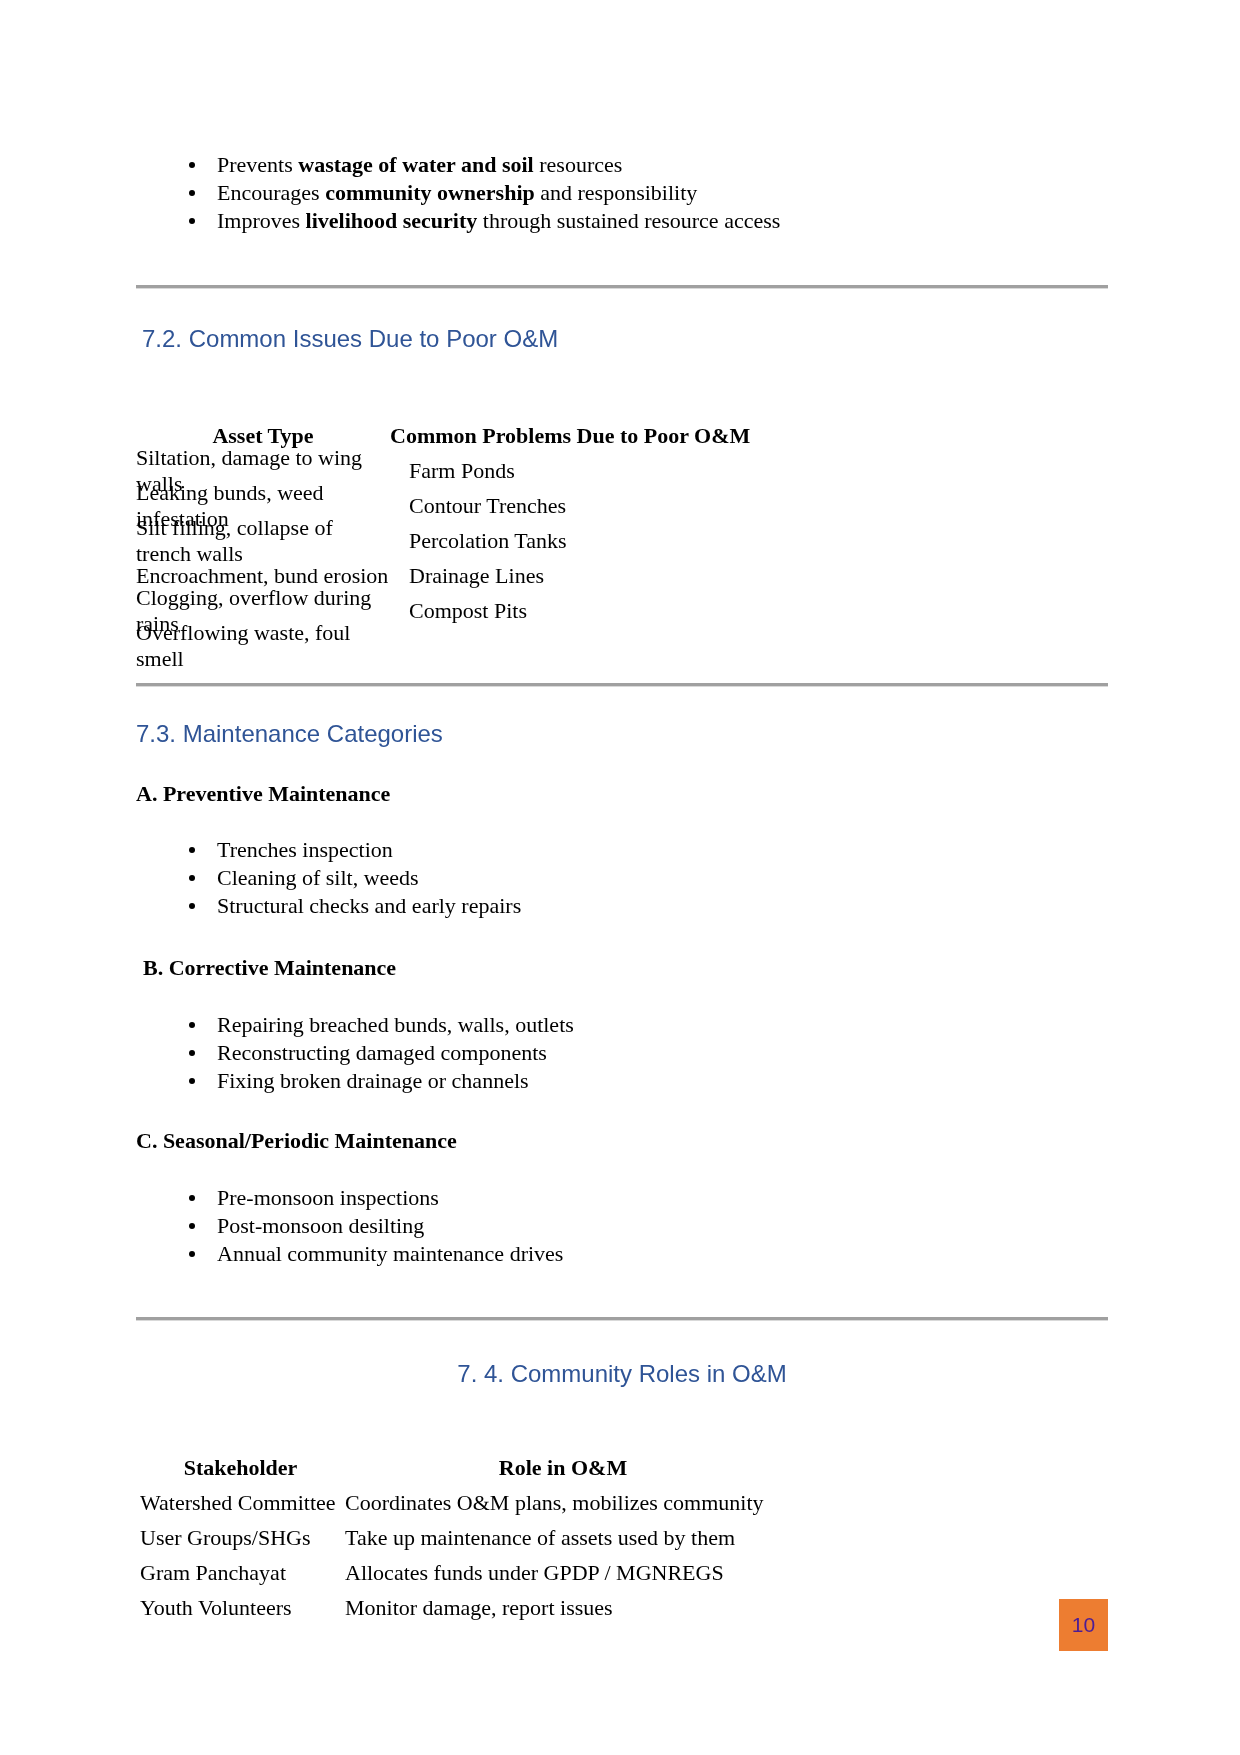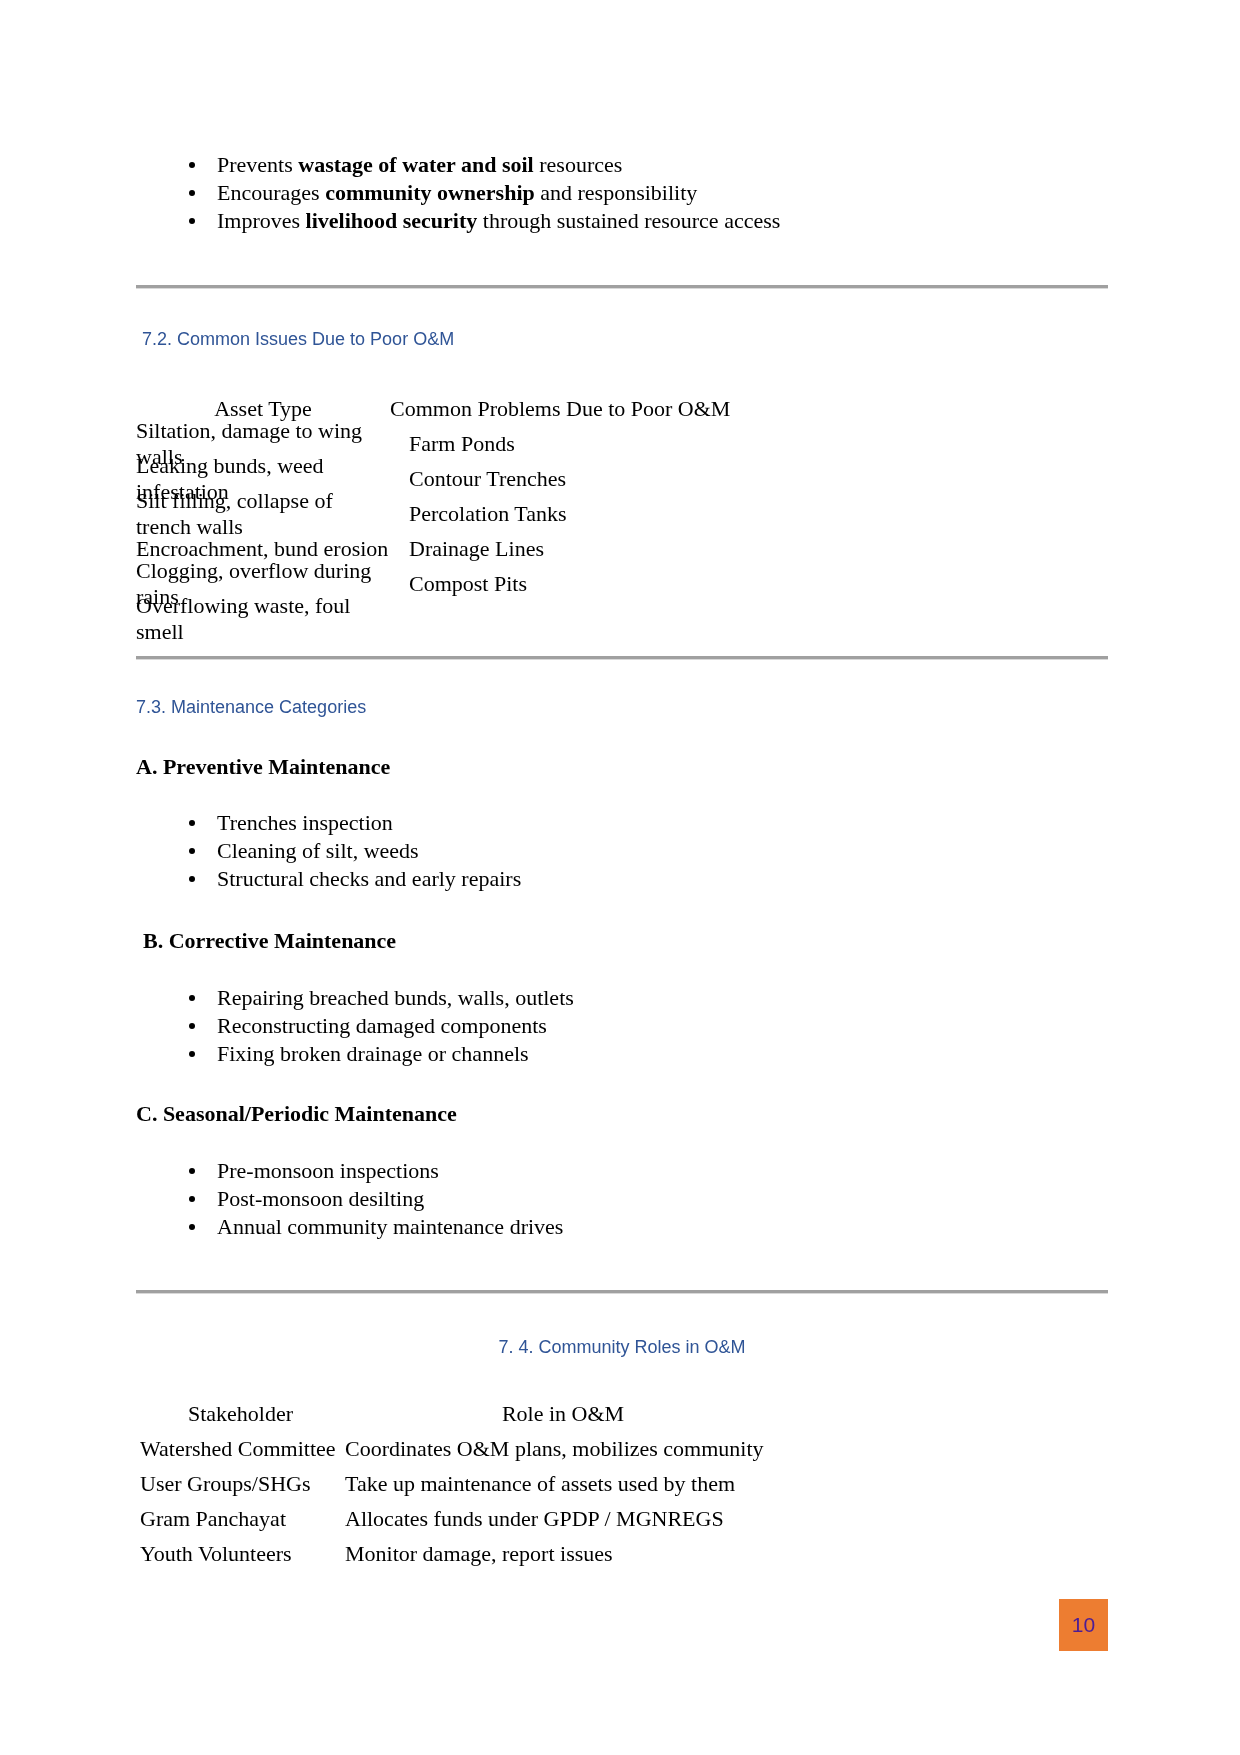--- a/index.html
+++ b/index.html
@@ -47,21 +47,21 @@
     height: 3px;
     background: #a0a0a0;
     border-bottom: 1px solid #d9d9d9;
   }
 
   
   .h-blue {
     margin: 0;
     font-family: "Liberation Sans", sans-serif;
     font-weight: 400;
-    font-size: 18px;
+    font-size: 24px;
     line-height: 34px;
     color: #2F5496;
   }
   .pad-6 { padding-left: 6px; }
 
   
   .h-sub {
     margin: 0;
     font-size: 22px;
     line-height: 28px;
@@ -71,21 +71,21 @@
   
   .tbl { display: grid; font-size: 22px; }
   .tbl-issues { grid-template-columns: 254px 718px; }
   .tbl-roles  { grid-template-columns: 209px 436px; }
   .tbl .cell {
     height: 35px;
     display: flex;
     align-items: center;
     justify-content: flex-start;
   }
-  .tbl .head { font-weight: normal; justify-content: center; }
+  .tbl .head { font-weight: bold; justify-content: center; margin-top: 27px; }
   .tbl-issues .head.c1 { justify-content: flex-start; }
   .tbl-issues .body.c0 { padding-left: 19px; }
   .tbl-roles  .body.c0 { padding-left: 4px; }
 
   
   #intro-list   { margin-top: 151px; }
   #rule-1       { margin-top: 50px; }
   #heading-72   { margin-top: 33px; }
   #issues-table { margin-top: 35px; }
   #rule-2       { margin-top: 20px; }

